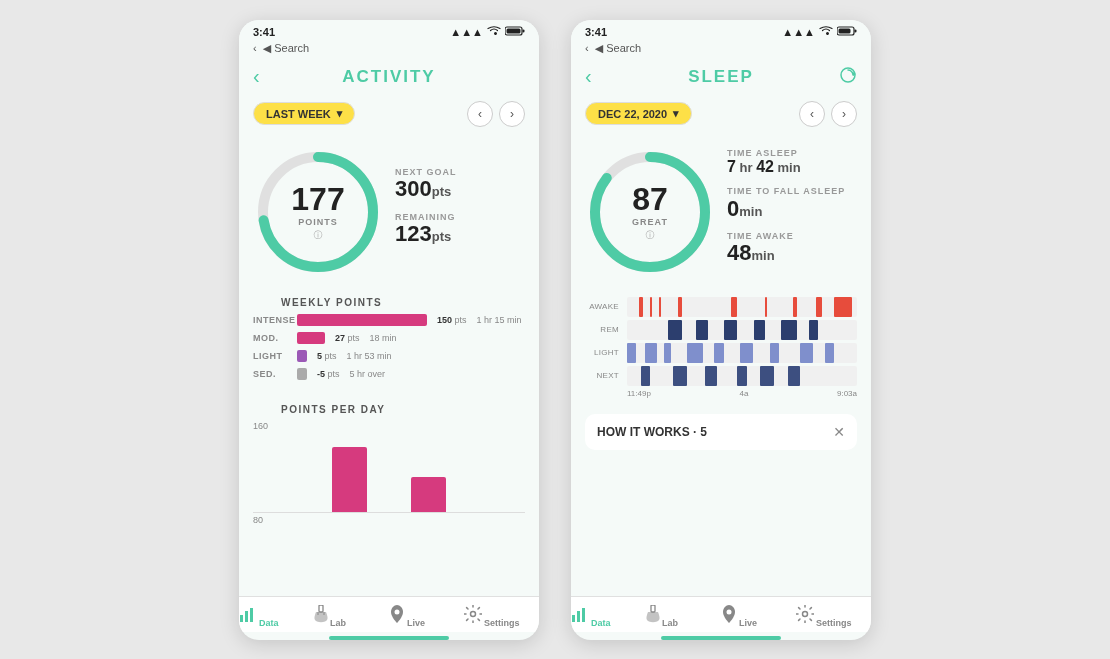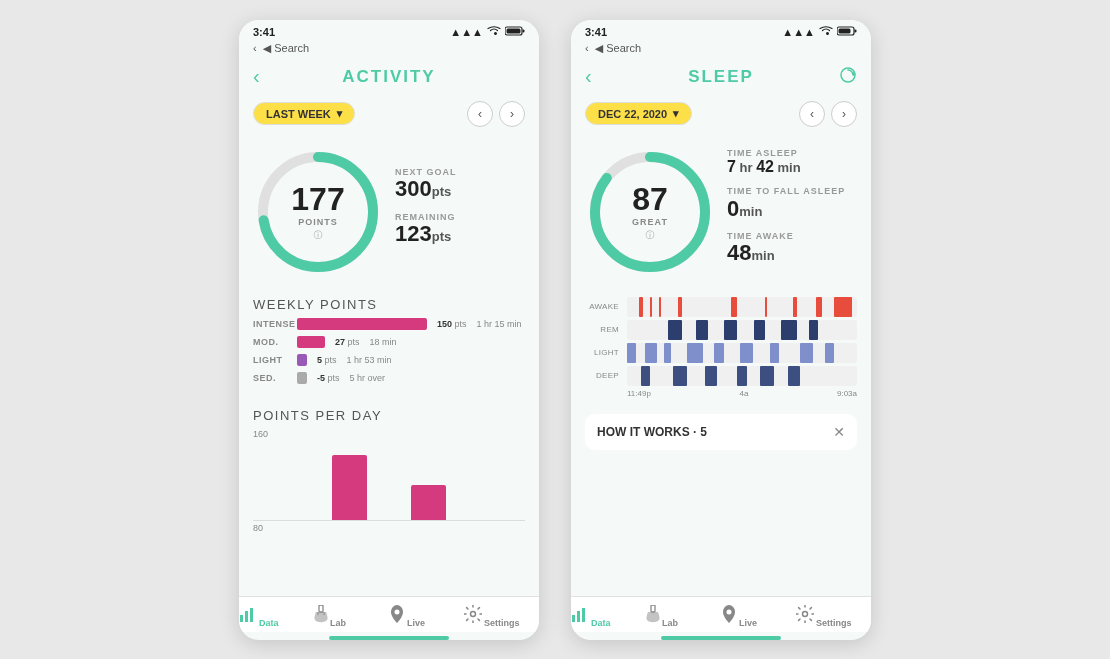--- a/index.html
+++ b/index.html
@@ -189,26 +189,27 @@
     .stat-value .unit {
       font-size: 13px;
       font-weight: 700;
       color: #555;
     }
     .stat-value-small {
       font-size: 16px;
     }
     
     .section-title {
-      font-size: 13px;
-      font-weight: 400;
+      font-size: 10px;
+      font-weight: 700;
       letter-spacing: 1.5px;
       color: #555;
       text-transform: uppercase;
       padding: 8px 14px 6px;
+      margin-left: 28px;
     }
     .points-bars {
       padding: 0 14px 10px;
     }
     .bar-row {
       display: flex;
       align-items: center;
       margin-bottom: 6px;
       gap: 6px;
     }
@@ -659,21 +660,21 @@
                 <div style="position: absolute; left: 16%; width: 3%; height: 100%; background: rgb(127, 143, 204); border-radius: 1px;"></div>
                 <div style="position: absolute; left: 26%; width: 7%; height: 100%; background: rgb(127, 143, 204); border-radius: 1px;"></div>
                 <div style="position: absolute; left: 38%; width: 4%; height: 100%; background: rgb(127, 143, 204); border-radius: 1px;"></div>
                 <div style="position: absolute; left: 49%; width: 6%; height: 100%; background: rgb(127, 143, 204); border-radius: 1px;"></div>
                 <div style="position: absolute; left: 62%; width: 4%; height: 100%; background: rgb(127, 143, 204); border-radius: 1px;"></div>
                 <div style="position: absolute; left: 75%; width: 6%; height: 100%; background: rgb(127, 143, 204); border-radius: 1px;"></div>
                 <div style="position: absolute; left: 86%; width: 4%; height: 100%; background: rgb(127, 143, 204); border-radius: 1px;"></div>
               </div>
             </div>
             <div class="sleep-row">
-              <div class="sleep-stage-label">DEEP</div>
+              <div class="sleep-stage-label">NEXT</div>
               <div class="sleep-stage-bars" style="background: rgb(240, 240, 240); border-radius: 2px; position: relative;">
                 <div style="position: absolute; left: 6%; width: 4%; height: 100%; background: rgb(61, 79, 128); border-radius: 1px;"></div>
                 <div style="position: absolute; left: 20%; width: 6%; height: 100%; background: rgb(61, 79, 128); border-radius: 1px;"></div>
                 <div style="position: absolute; left: 34%; width: 5%; height: 100%; background: rgb(61, 79, 128); border-radius: 1px;"></div>
                 <div style="position: absolute; left: 48%; width: 4%; height: 100%; background: rgb(61, 79, 128); border-radius: 1px;"></div>
                 <div style="position: absolute; left: 58%; width: 6%; height: 100%; background: rgb(61, 79, 128); border-radius: 1px;"></div>
                 <div style="position: absolute; left: 70%; width: 5%; height: 100%; background: rgb(61, 79, 128); border-radius: 1px;"></div>
               </div>
             </div>
           </div>

